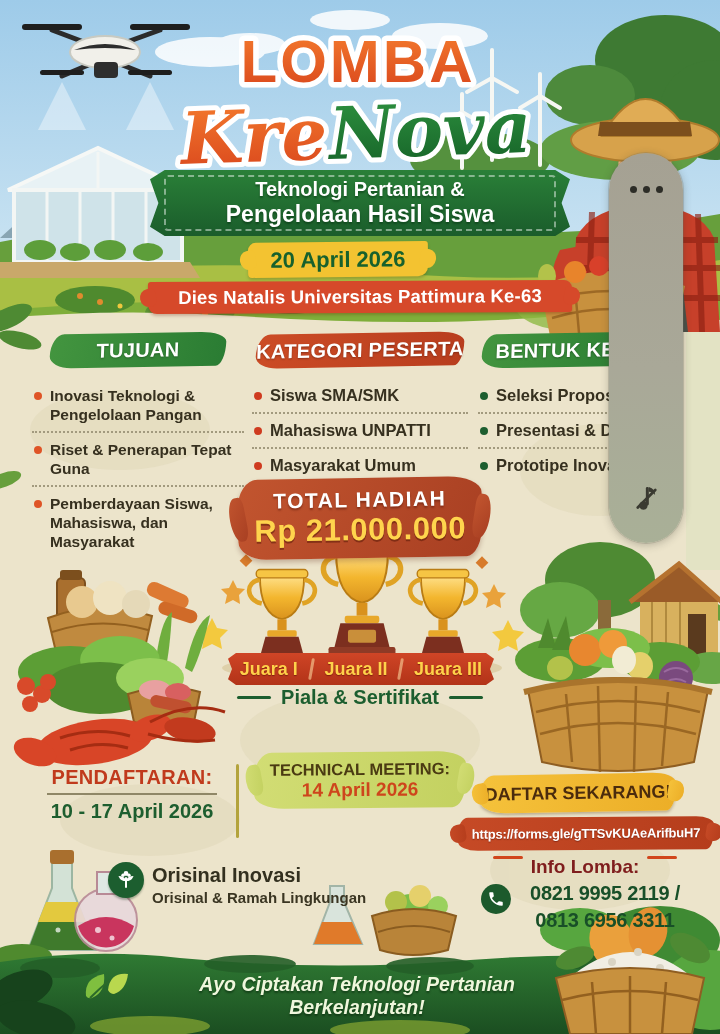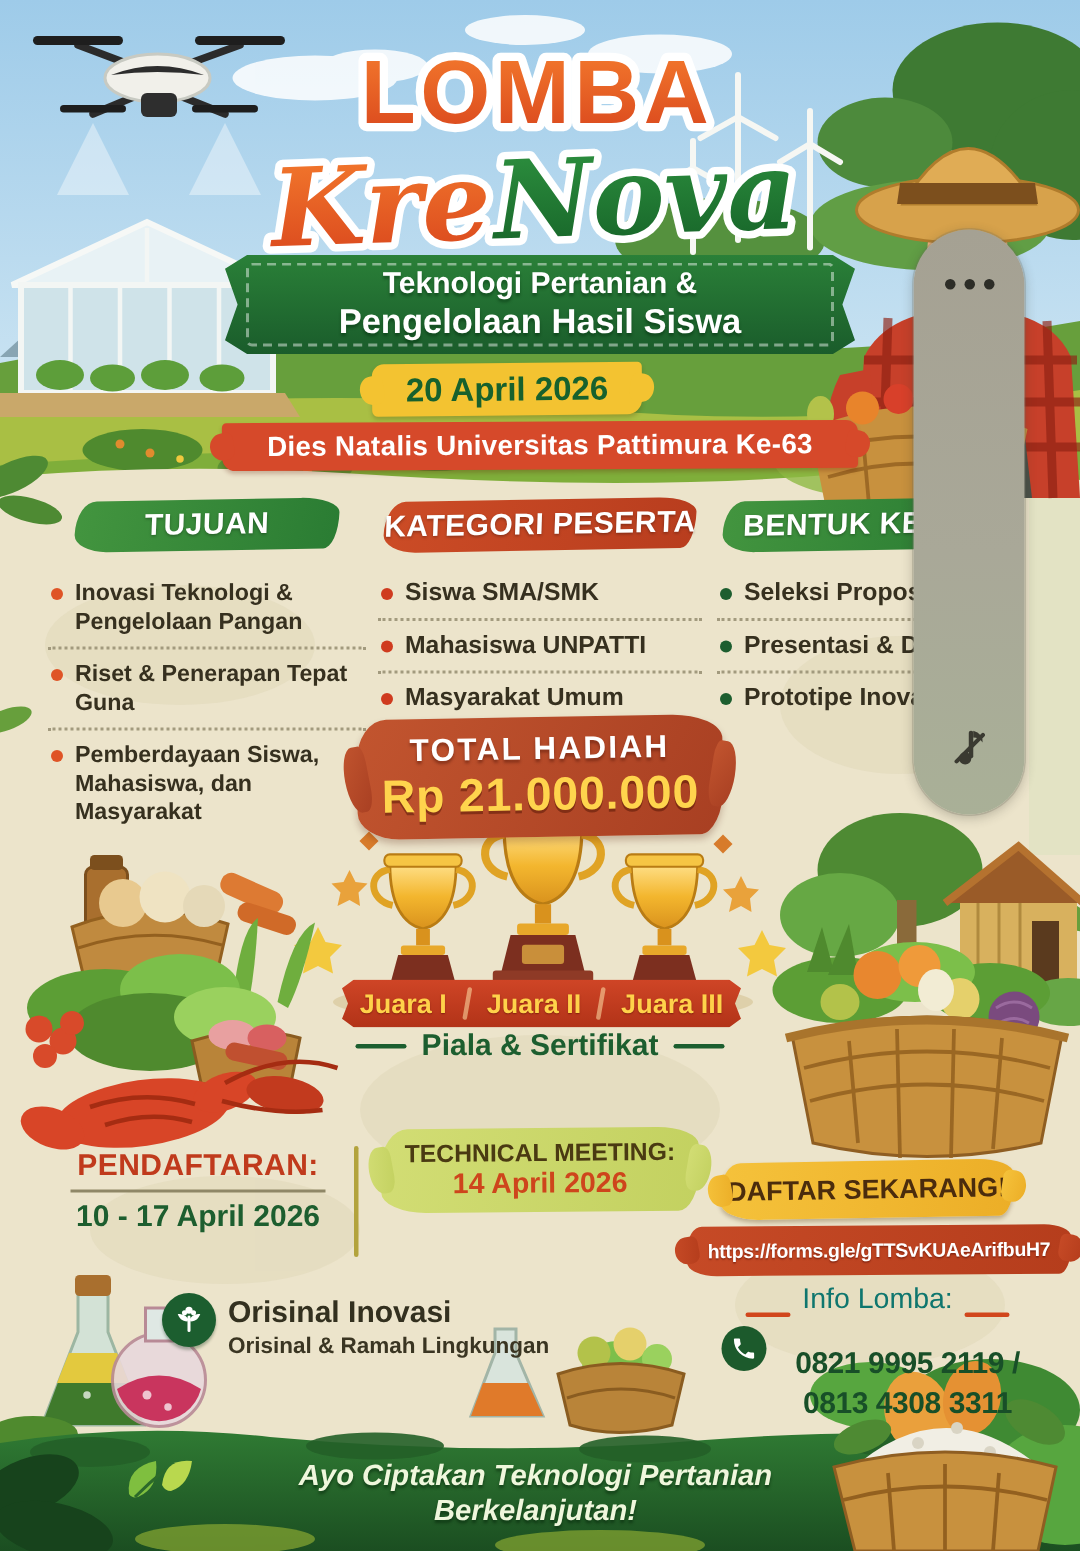--- a/index.html
+++ b/index.html
@@ -80,27 +80,27 @@
     color:#4b2c0d;font-size:18px;font-weight:800;box-shadow:0 2px 3px rgba(80,50,0,.3);}
   .urlbar{left:458px;top:817px;width:256px;height:33px;background:linear-gradient(100deg,#c64a26,#b53d1c);
     border-radius:10px 18px 8px 20px/16px 8px 18px 9px;transform:rotate(-.4deg);
     color:#fff;font-size:13px;font-weight:700;letter-spacing:-.2px;
     text-shadow:0 1px 1px rgba(80,10,0,.5);}
   
   .prop-badge{left:108px;top:862px;width:36px;height:36px;border-radius:50%;background:#1c5e2f;
     display:flex;align-items:center;justify-content:center;box-shadow:0 2px 2px rgba(0,40,10,.3);}
   .prop-title{left:152px;top:864px;width:220px;color:#33301f;font-size:20px;font-weight:800;}
   .prop-sub{left:152px;top:889px;width:240px;color:#3a3522;font-size:15px;font-weight:700;}
-  .info-label{left:470px;top:856px;width:230px;text-align:center;color:#0f766e;font-size:19px;
-    font-weight:400;display:flex;align-items:flex-end;justify-content:center;gap:8px;}
+  .info-label{left:470px;top:856px;width:230px;text-align:center;color:#7f1d1d;font-size:19px;
+    font-weight:700;display:flex;align-items:flex-start;justify-content:center;gap:8px;}
   .info-label::before,.info-label::after{content:"";width:30px;height:3px;background:#d1461c;border-radius:2px;}
   .phone-badge{left:481px;top:884px;width:30px;height:30px;border-radius:50%;background:#1c5a2c;
     display:flex;align-items:center;justify-content:center;}
   .phones{left:505px;top:880px;width:200px;text-align:center;color:#184f28;
-    font-size:20px;font-weight:800;line-height:27px;letter-spacing:-.3px;margin-top:16px;}
+    font-size:20px;font-weight:800;line-height:27px;letter-spacing:-.3px;}
   
   .tagline{left:132px;top:973px;width:450px;text-align:center;color:#eff7dc;
     font-size:19.5px;font-weight:800;font-style:italic;text-shadow:0 2px 2px rgba(0,30,5,.5);}
   .leaf-badge{left:80px;top:966px;width:52px;height:40px;}
   
   .pill{left:609px;top:153px;width:74px;height:390px;border-radius:37px;
     background:linear-gradient(180deg,#a5a193 0%,#a9a898 55%,#a9b097 100%);
     box-shadow:0 0 0 1px rgba(110,110,95,.25),0 2px 8px rgba(50,50,40,.3);
     display:flex;flex-direction:column;align-items:center;justify-content:space-between;
     padding:33px 0 26px 0;box-sizing:border-box;z-index:10;}
@@ -594,21 +594,21 @@
   <div class="abs info-label z2">
     <span>Info Lomba:</span>
   </div>
   <div class="abs phone-badge z2">
     <svg width="18" height="18" viewBox="0 0 24 24" fill="#ffffff">
       <path d="M6.6 10.8c1.4 2.8 3.8 5.1 6.6 6.6l2.2-2.2c.3-.3.7-.4 1-.2 1.1.4 2.3.6 3.6.6.6 0 1 .4 1 1V20c0 .6-.4 1-1 1C10.6 21 3 13.4 3 4c0-.6.4-1 1-1h3.5c.6 0 1 .4 1 1 0 1.2.2 2.4.6 3.6.1.3 0 .7-.2 1l-2.3 2.2z"></path>
     </svg>
   </div>
   <div class="abs phones z2">
     <div>0821 9995 2119 /</div>
-    <div>0813 4308 3311</div>
+    <div>0813 6956 3311</div>
   </div>
 
   <div class="abs leaf-badge z2">
     <svg width="52" height="40" viewBox="0 0 52 40">
       <path d="M6 30 Q4 12 24 8 Q26 26 12 32 Q8 33 6 30 Z" fill="#7fbf3f"></path>
       <path d="M28 24 Q30 6 48 8 Q46 24 34 28 Q30 28 28 24 Z" fill="#b9d84e"></path>
       <path d="M10 32 Q20 22 30 14" stroke="#2c6a2a" stroke-width="2" fill="none"></path>
     </svg>
   </div>
   <div class="abs tagline z2">Ayo Ciptakan Teknologi Pertanian Berkelanjutan!</div>

